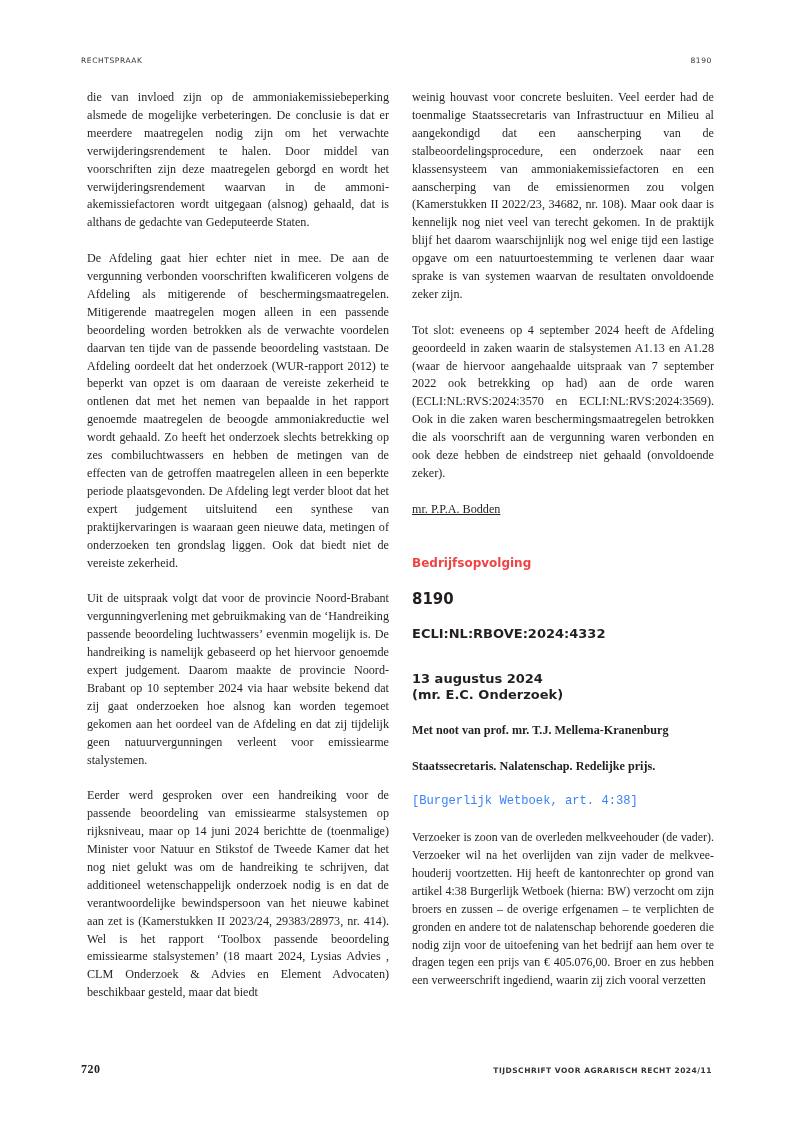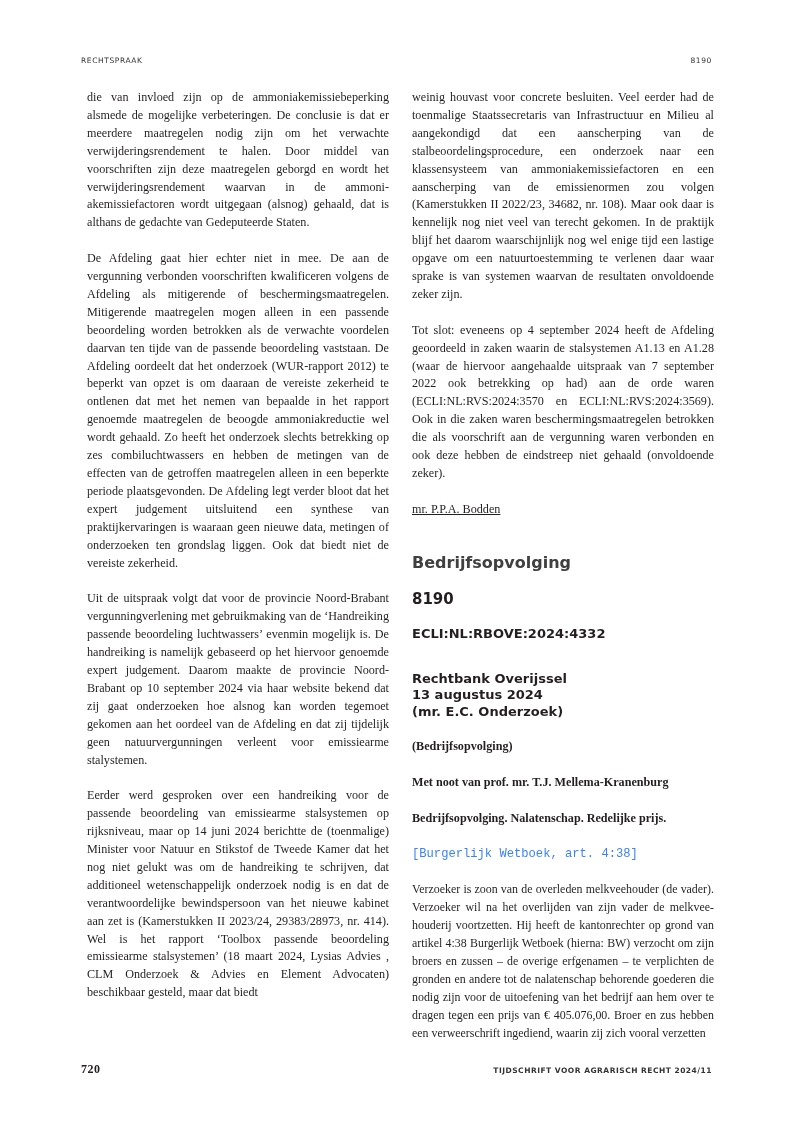--- a/index.html
+++ b/index.html
@@ -11,21 +11,21 @@
   }
   .col {
     position: absolute; top: 89px; width: 302px;
     font-family: "Liberation Serif", serif; font-size: 12.15px; line-height: 17.9px;
     text-align: justify; hyphens: manual;
   }
   .col.left { left: 87px; }
   .col.right { left: 412px; }
   .col p { margin: 0 0 17.9px 0; }
   .sans-head { font-family: "DejaVu Sans", sans-serif; font-weight: bold; margin: 0; text-align: left; }
-  .section-title { color: #404040; font-size: 16px; line-height: 20px; margin-top: 34px; margin-bottom: 16px; }
+  .section-title { color: #ef4444; font-size: 12px; line-height: 20px; margin-top: 34px; margin-bottom: 16px; }
   .case-no { font-size: 15px; line-height: 20px; margin-bottom: 16px; }
   .ecli { font-size: 13px; line-height: 18px; margin-bottom: 28px; }
   .court { font-size: 13px; line-height: 16.5px; margin-bottom: 18px; }
   .court span { display: block; }
   .bold-serif { font-weight: bold; text-align: left; }
   .gray { color: #3b82f6; text-align: left; font-family: Liberation Mono, monospace; }
   .italic { font-size: 11.9px; }
   .footer {
     position: absolute; top: 1062px; left: 81px; right: 81px;
     display: flex; justify-content: space-between; align-items: baseline; font-weight: bold;
@@ -50,28 +50,26 @@
 
 <div class="col right">
   <p>weinig houvast voor concrete besluiten. Veel eerder had de toenmalige Staatssecretaris van Infrastructuur en Milieu al aangekondigd dat een aanscherping van de stalbeoordelingsprocedure, een onderzoek naar een klassensysteem van ammoniakemissiefactoren en een aanscherping van de emissienormen zou volgen (Kamerstukken II 2022/23, 34682, nr. 108). Maar ook daar is kennelijk nog niet veel van terecht gekomen. In de praktijk blijf het daarom waarschijnlijk nog wel enige tijd een lastige opgave om een natuurtoestemming te verlenen daar waar sprake is van systemen waarvan de resultaten onvoldoende zeker zijn.</p>
   <p>Tot slot: eveneens op 4 september 2024 heeft de Afdeling geoordeeld in zaken waarin de stalsyste­men A1.13 en A1.28 (waar de hiervoor aangehaalde uitspraak van 7 september 2022 ook betrekking op had) aan de orde waren (ECLI:NL:RVS:2024:3570 en ECLI:NL:RVS:2024:3569). Ook in die zaken waren beschermingsmaatregelen betrokken die als voorschrift aan de vergunning waren verbonden en ook deze heb­ben de eindstreep niet gehaald (onvoldoende zeker).</p>
   <p style="text-align:left;text-decoration:underline;">mr. P.P.A. Bodden</p>
 
   <h2 class="sans-head section-title">Bedrijfsopvolging</h2>
   <h3 class="sans-head case-no">8190</h3>
   <div class="sans-head ecli">ECLI:NL:RBOVE:2024:4332</div>
   <div class="sans-head court">
-    <span>Rechtbank Overijssel</span>
     <span>13 augustus 2024</span>
     <span>(mr. E.C. Onderzoek)</span>
   </div>
 
-  <p class="bold-serif">(Bedrijfsopvolging)</p>
   <p class="bold-serif">Met noot van prof. mr. T.J. Mellema-Kranenburg</p>
-  <p class="bold-serif">Bedrijfsopvolging. Nalatenschap. Redelijke prijs.</p>
+  <p class="bold-serif">Staatssecretaris. Nalatenschap. Redelijke prijs.</p>
   <p class="gray">[Burgerlijk Wetboek, art. 4:38]</p>
   <p class="italic">Verzoeker is zoon van de overleden melkveehouder (de vader). Verzoeker wil na het overlijden van zijn vader de melkvee­houderij voortzetten. Hij heeft de kantonrechter op grond van artikel 4:38 Burgerlijk Wetboek (hierna: BW) verzocht om zijn broers en zussen – de overige erfgenamen – te verplichten de gronden en andere tot de nalatenschap behorende goederen die nodig zijn voor de uitoefening van het bedrijf aan hem over te dragen tegen een prijs van € 405.076,00. Broer en zus hebben een verweerschrift ingediend, waarin zij zich vooral verzetten</p>
 </div>
 
 <div class="footer">
   <span class="page-no">720</span>
   <span class="journal">TIJDSCHRIFT VOOR AGRARISCH RECHT 2024/11</span>
 </div>
 
 </body></html>

